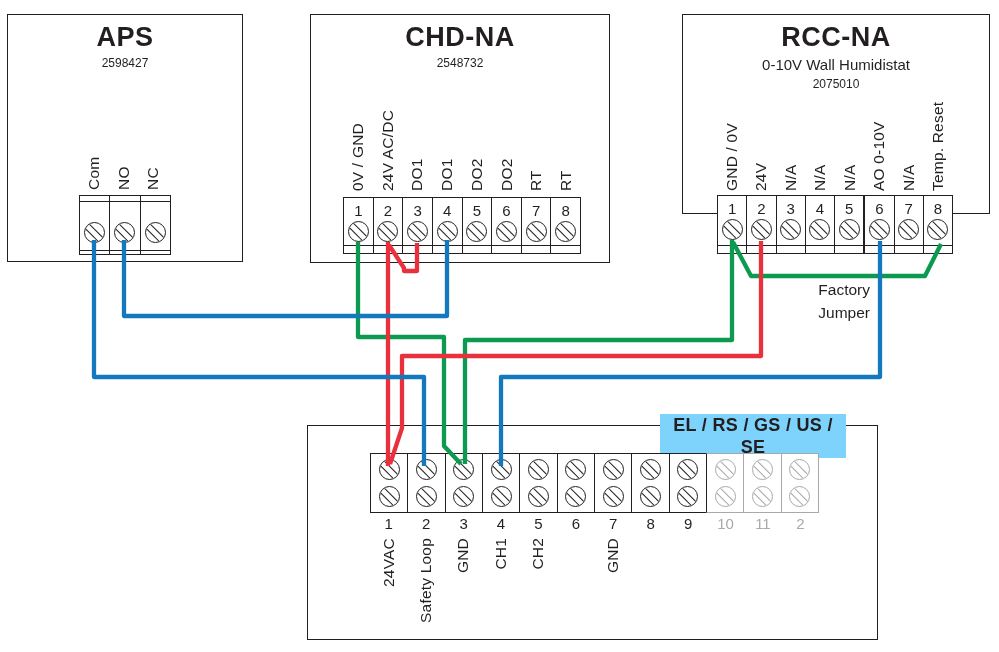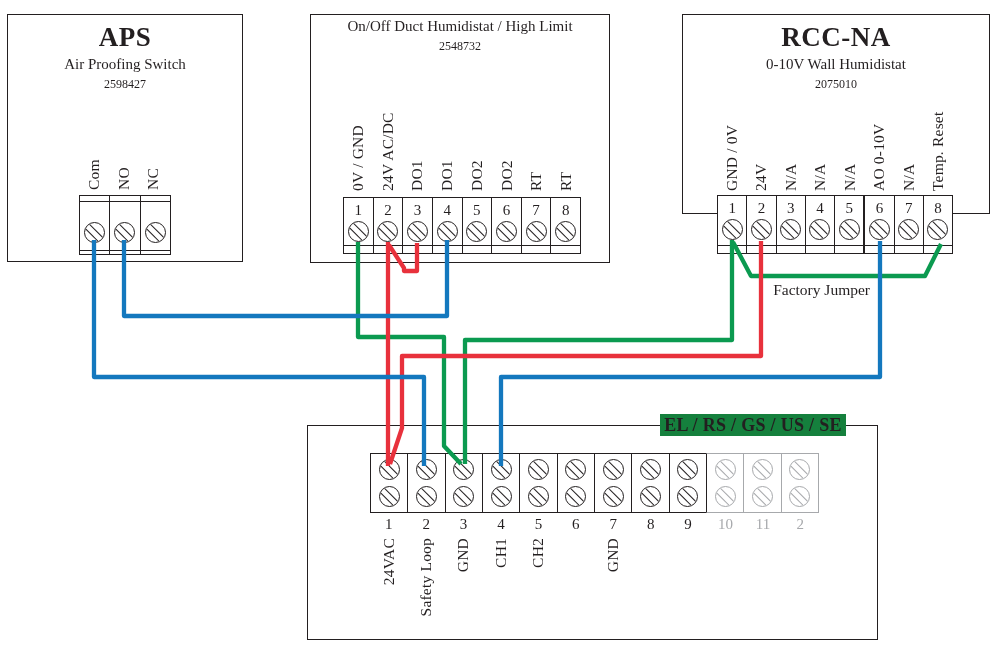--- a/index.html
+++ b/index.html
@@ -2,21 +2,21 @@
 <html style="--line: #231f20; --gray: #a7a9ac; --wr: #e8313c; --wg: #0b9a50; --wb: #1478be;"><head>
 <meta charset="utf-8">
 <style>
   :root{
     --line:#231f20; --gray:#a7a9ac;
     --wr:#e8313c; --wg:#0b9a50; --wb:#1478be;
   }
   html,body{margin:0;padding:0;background:#fff;}
   #stage{
     position:relative;width:999px;height:652px;background:#ffffff;overflow:hidden;
-    font-family:Liberation Serif, serif;color:var(--line);
+    font-family:Liberation Sans, sans-serif;color:var(--line);
   }
   .box{position:absolute;border:1.7px solid var(--line);background:#fff;box-sizing:border-box;text-align:center;}
   .box .title{font-size:27px;font-weight:bold;line-height:31px;margin-top:7px;letter-spacing:.5px;}
   .box .subtitle{font-size:15px;line-height:19px;margin-top:2px;}
   .box .part{font-size:12px;line-height:19px;margin-top:1px;}
 
   .tblock{position:absolute;display:flex;border:1.6px solid var(--line);background:#fff;box-sizing:border-box;}
   .tcell{flex:1;position:relative;display:flex;flex-direction:column;align-items:center;box-sizing:border-box;}
   .tcell + .tcell{border-left:1.5px solid var(--line);}
   
@@ -44,54 +44,53 @@
          border-top:1.7px solid var(--line);border-bottom:1.7px solid var(--line);transform:rotate(45deg);}
 
   .vlabel{position:absolute;white-space:nowrap;font-size:15.5px;line-height:15px;letter-spacing:.2px;
           transform-origin:0 0;transform:rotate(-90deg);}
   .vlabel.vdown{transform:rotate(-90deg) translateX(-100%);}
 
   .numrow{position:absolute;display:flex;}
   .numrow span{flex:1;text-align:center;font-size:15px;line-height:18px;}
   .numrow span.inactive{color:var(--gray);}
 
-  .ctrl-header{position:absolute;background:#15803d;text-align:center;font-weight:bold;font-size:18px;line-height:22px;letter-spacing:.3px;}
+  .ctrl-header{position:absolute;background:#7dd3fc;text-align:center;font-weight:bold;font-size:18px;line-height:22px;letter-spacing:.3px;}
   .note{position:absolute;text-align:right;font-size:15.5px;line-height:23px;}
 
   #wires{position:absolute;left:0;top:0;width:999px;height:652px;pointer-events:none;}
   #wires path{fill:none;stroke-width:4.3px;stroke-linejoin:round;stroke-linecap:butt;}
   #wires path.g{stroke:var(--wg);} #wires path.r{stroke:var(--wr);} #wires path.b{stroke:var(--wb);}
 </style>
 </head>
 <body>
 
 <div id="stage">
 
   <div class="box" style="left:7px;top:14px;width:236px;height:248px;">
     <div class="title">APS</div>
-    <div class="subtitle">Air Proofing Switch</div>
     <div class="part">2598427</div>
   </div>
   <div class="tblock aps-block" style="left:79px;top:195px;width:92px;height:60px;">
     <div class="tcell">
         <span class="screw"></span>
       </div>
     <div class="tcell">
         <span class="screw"></span>
       </div>
     <div class="tcell">
         <span class="screw"></span>
       </div>
   </div>
   <span class="vlabel" style="left:86px;top:190px;">Com</span>
   <span class="vlabel" style="left:116px;top:190px;">NO</span>
   <span class="vlabel" style="left:145px;top:190px;">NC</span>
 
   <div class="box" style="left:310px;top:14px;width:300px;height:249px;">
-    <div class="subtitle">On/Off Duct Humidistat / High Limit</div>
+    <div class="title">CHD-NA</div>
     <div class="part">2548732</div>
   </div>
   <div class="tblock dev-block" style="left:343px;top:197px;width:238px;height:57px;">
     <div class="tcell">
         <span class="cellnum">1</span>
         <span class="screw"></span>
       </div>
     <div class="tcell">
         <span class="cellnum">2</span>
         <span class="screw"></span>

